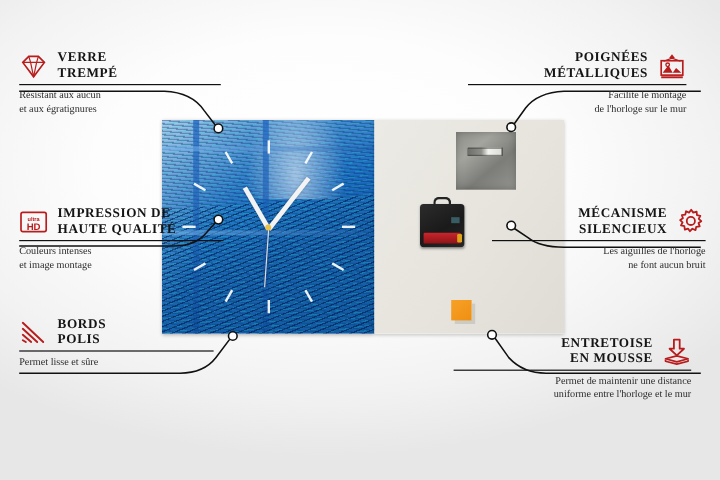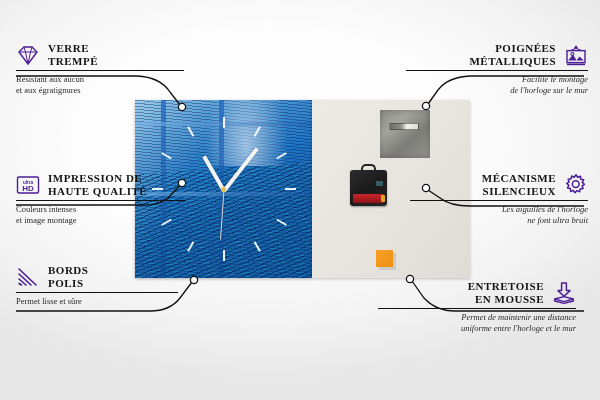--- a/index.html
+++ b/index.html
@@ -82,28 +82,28 @@
   
   .callout { position: absolute; }
   .callout .head { display: flex; align-items: center; gap: 8px; }
   .callout .title { font-weight: bold; letter-spacing: .5px; font-size: 11px;
     color: #141414; line-height: 12.5px; text-transform: uppercase; }
   .callout.left .head { justify-content: flex-start; }
   .callout.right .head { justify-content: flex-end; }
   .callout.right .title { text-align: right; }
   .rule { height: 1px; background: #111; margin: 3px 0 3px 0; }
   .desc { font-size: 8.5px; color: #2a2a2a; line-height: 10.5px; }
-  .callout.right .desc { text-align: right; font-style: italic; }
-  .ico { width: 24px; height: 24px; flex: 0 0 24px; color: #4c1d95; }
+  .callout.right .desc { text-align: right; }
+  .ico { width: 24px; height: 24px; flex: 0 0 24px; color: #b91c1c; }
   .ico svg { display: block; width: 100%; height: 100%; }
 
   .c-verre   { left: 16px;  top: 42px;  width: 168px; }
   .c-impr    { left: 16px;  top: 172px; width: 170px; }
   .c-bords   { left: 16px;  top: 264px; width: 162px; }
-  .c-poign   { right: 12px; top: 42px;  width: 182px; }
+  .c-poign   { right: 28px; top: 42px;  width: 182px; }
   .c-meca    { right: 12px; top: 172px; width: 178px; }
   .c-entre   { right: 24px; top: 280px; width: 198px; }
 
   #lines { position: absolute; inset: 0; pointer-events: none; }
 </style>
 </head>
 <body>
 
 <div id="stage">
 
@@ -261,21 +261,21 @@
       </span>
       <span class="ico">
         <svg viewBox="0 0 24 24">
           <path d="M12 1.8 L13.7 4.2 L16.5 3.3 L16.8 6.2 L19.6 6.8 L18.3 9.4 L20.4 11.3 L18.1 12.9 L19.1 15.6 L16.2 16 L15.6 18.8 L13 17.6 L11 19.7 L9.3 17.5 L6.7 18.4 L6.3 15.5 L3.5 14.9 L4.8 12.3 L2.8 10.4 L5.1 8.9 L4.2 6.2 L7.1 5.8 L7.7 3 L10.2 4.2 Z" fill="none" stroke="currentColor" stroke-width="1.5" stroke-linejoin="round"></path>
           <circle cx="11.7" cy="11.1" r="3.4" fill="none" stroke="currentColor" stroke-width="1.5"></circle>
         </svg>
       </span>
     </div>
     <div class="rule"></div>
     <div class="desc">
-      <span>Les aiguilles de l'horloge</span><br><span>ne font ultra bruit</span>
+      <span>Les aiguilles de l'horloge</span><br><span>ne font aucun bruit</span>
     </div>
   </div>
 
   <div class="callout right c-entre">
     <div class="head">
       <span class="title">
         <span>ENTRETOISE</span><br><span>EN MOUSSE</span>
       </span>
       <span class="ico">
         <svg viewBox="0 0 24 24">

